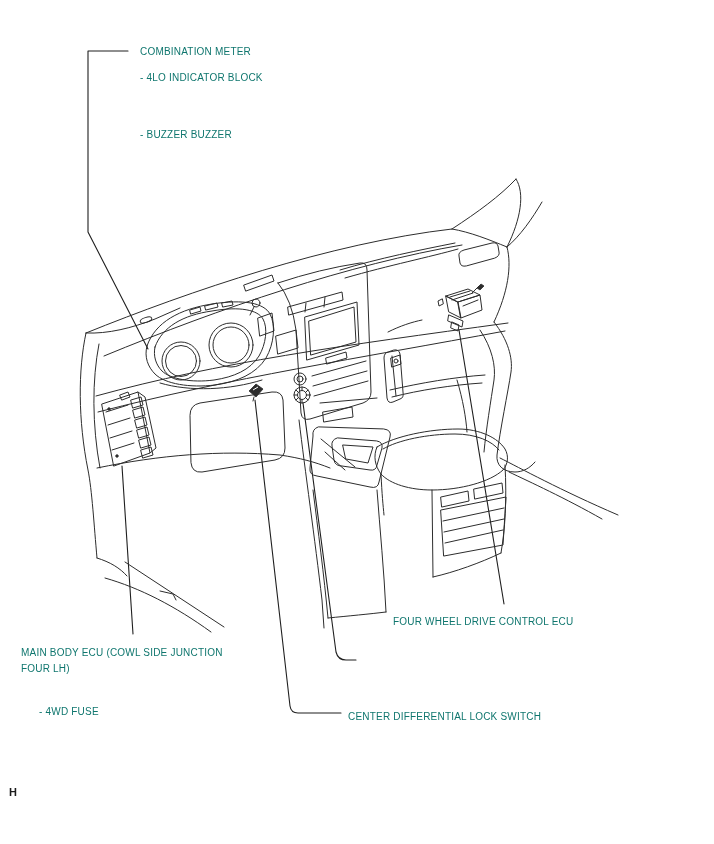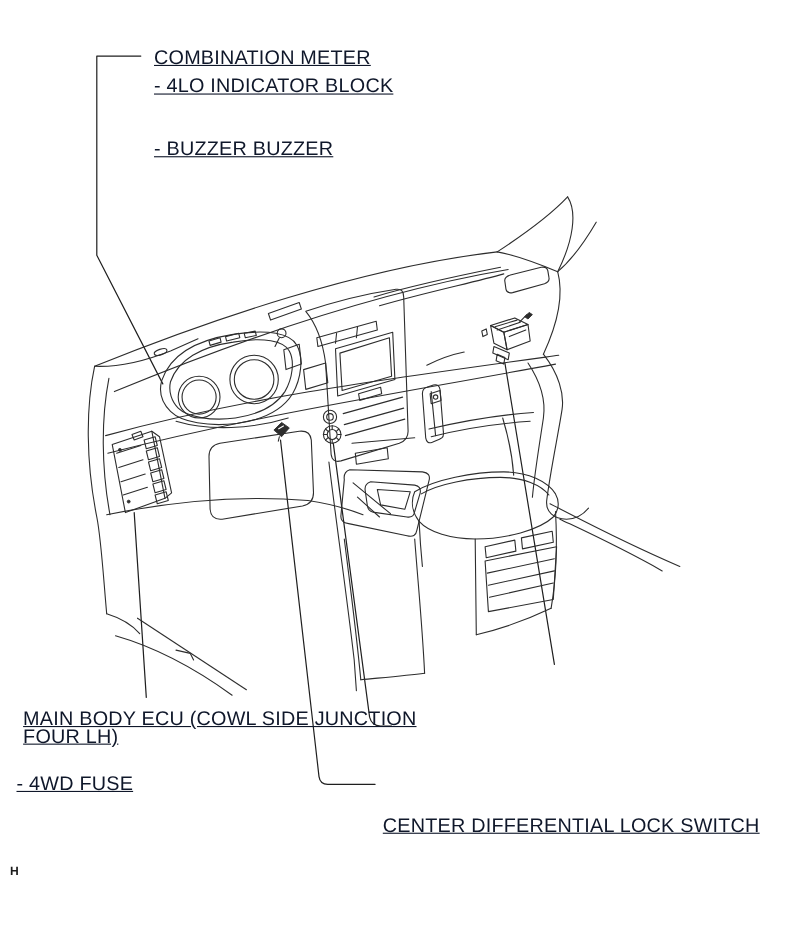--- a/index.html
+++ b/index.html
@@ -1,22 +1,22 @@
 <!DOCTYPE html>
 <html><head>
 <meta charset="utf-8">
 <style>
   html,body{margin:0;padding:0;background:#fff;}
   #page{
     position:relative;width:714px;height:844px;background:#fff;overflow:hidden;
     font-family:"Liberation Sans", sans-serif;color:#1c1c1c;
   }
   .lbl{
-    position:absolute;font-size:18px;line-height:16px;letter-spacing:.2px;
-    color:#0f172a;white-space:nowrap;text-decoration:underline;
+    position:absolute;font-size:10px;line-height:16px;letter-spacing:.2px;
+    color:#0f766e;white-space:nowrap;
   }
   .marker{position:absolute;font-size:11px;font-weight:bold;color:#1c1c1c;}
   svg{position:absolute;left:0;top:0;}
   .ln{fill:none;stroke:#2d2d2d;stroke-width:1;stroke-linecap:round;stroke-linejoin:round;}
   .lead{fill:none;stroke:#1f1f1f;stroke-width:1.1;stroke-linecap:round;stroke-linejoin:round;}
   .dk{fill:#2d2d2d;stroke:#2d2d2d;stroke-width:.8;}
 </style>
 </head>
 <body>
 
@@ -164,23 +164,24 @@
       <circle class="ln" cx="302" cy="395" r="8"></circle>
       <circle class="ln" cx="302" cy="395" r="4.5"></circle>
       <path class="ln" d="M302,387 L302,390 M308,390 L306,392 M310,395 L307,395 M308,400 L306,398 M302,403 L302,400 M296,400 L298,398 M294,395 L297,395 M296,390 L298,392"></path>
     </g>
   </svg>
 
   <div class="lbl" style="left:140px;top:44px">COMBINATION METER</div>
   <div class="lbl" style="left:140px;top:70px">- 4LO INDICATOR BLOCK</div>
   <div class="lbl" style="left:140px;top:127px">- BUZZER BUZZER</div>
 
+  <div class="lbl" style="left:393px;top:614px">FOUR WHEEL DRIVE CONTROL ECU</div>
 
   <div>
     <div class="lbl" style="left:21px;top:645px">MAIN BODY ECU (COWL SIDE JUNCTION</div>
     <div class="lbl" style="left:21px;top:661px">FOUR LH)</div>
   </div>
-  <div class="lbl" style="left:15px;top:704px">- 4WD FUSE</div>
+  <div class="lbl" style="left:39px;top:704px">- 4WD FUSE</div>
 
-  <div class="lbl" style="left:348px;top:742px">CENTER DIFFERENTIAL LOCK SWITCH</div>
+  <div class="lbl" style="left:348px;top:709px">CENTER DIFFERENTIAL LOCK SWITCH</div>
 
   <div class="marker" style="left:9px;top:786px">H</div>
 </div>
 
 </body></html>

